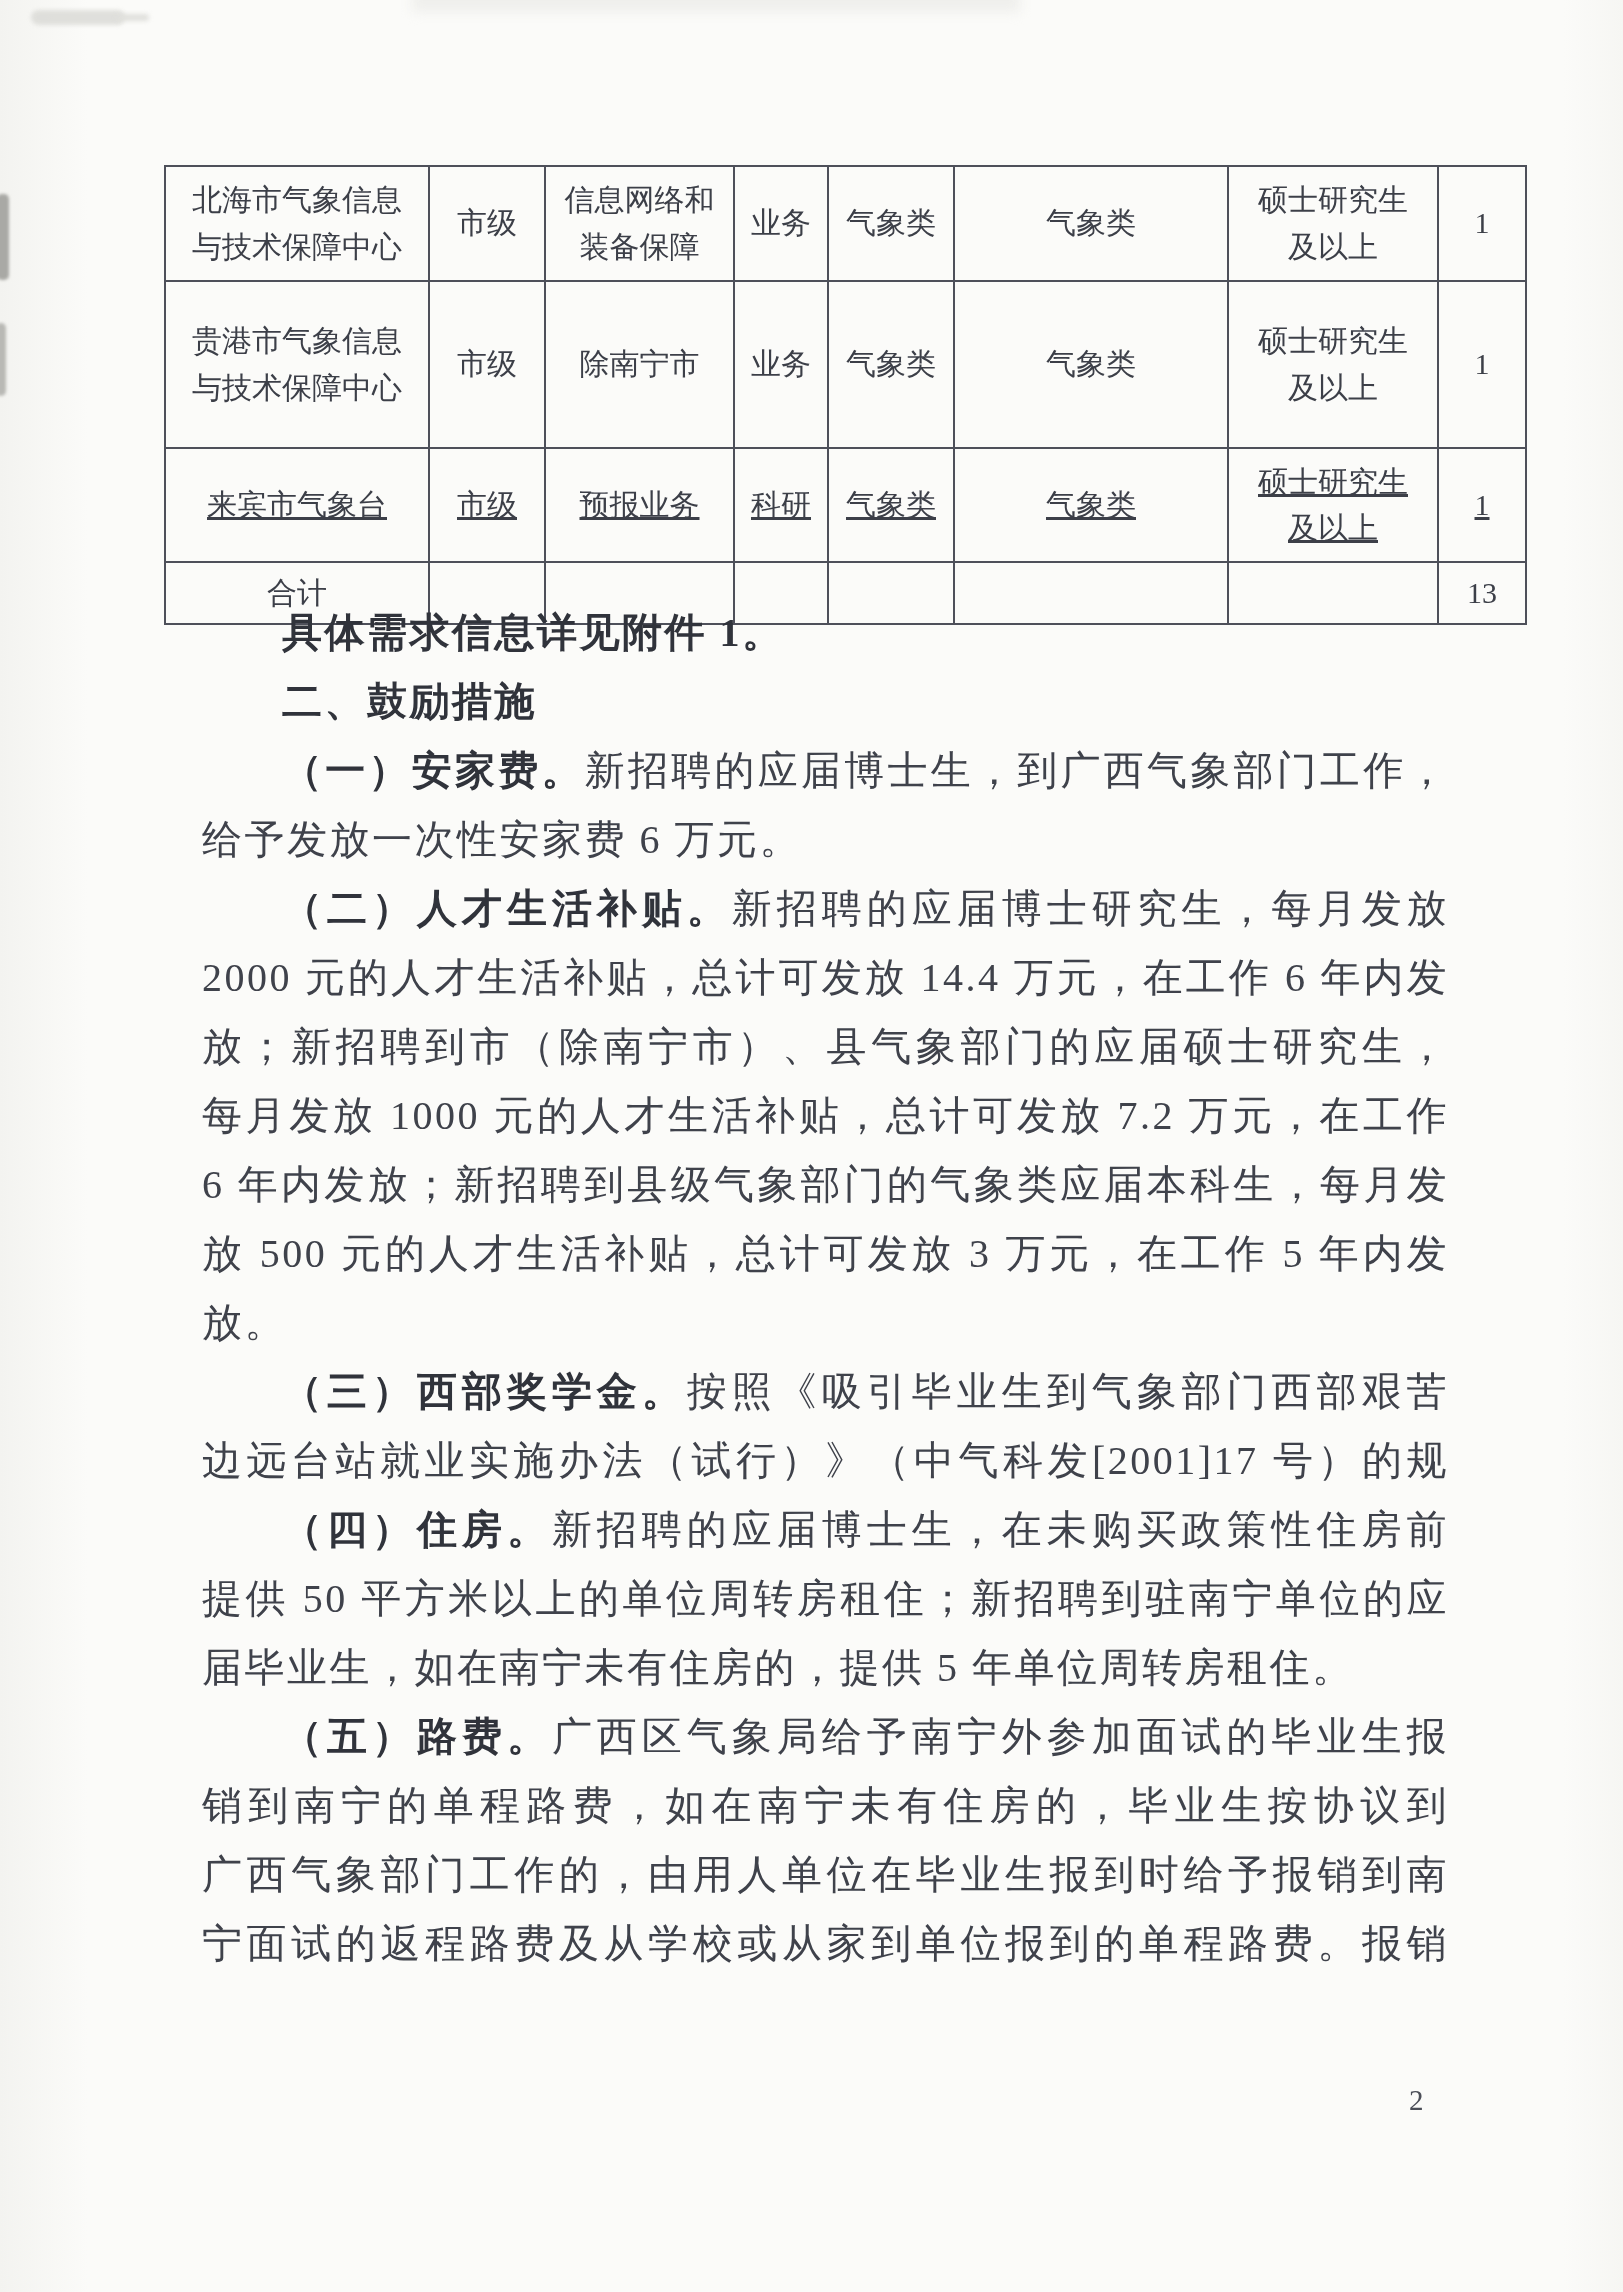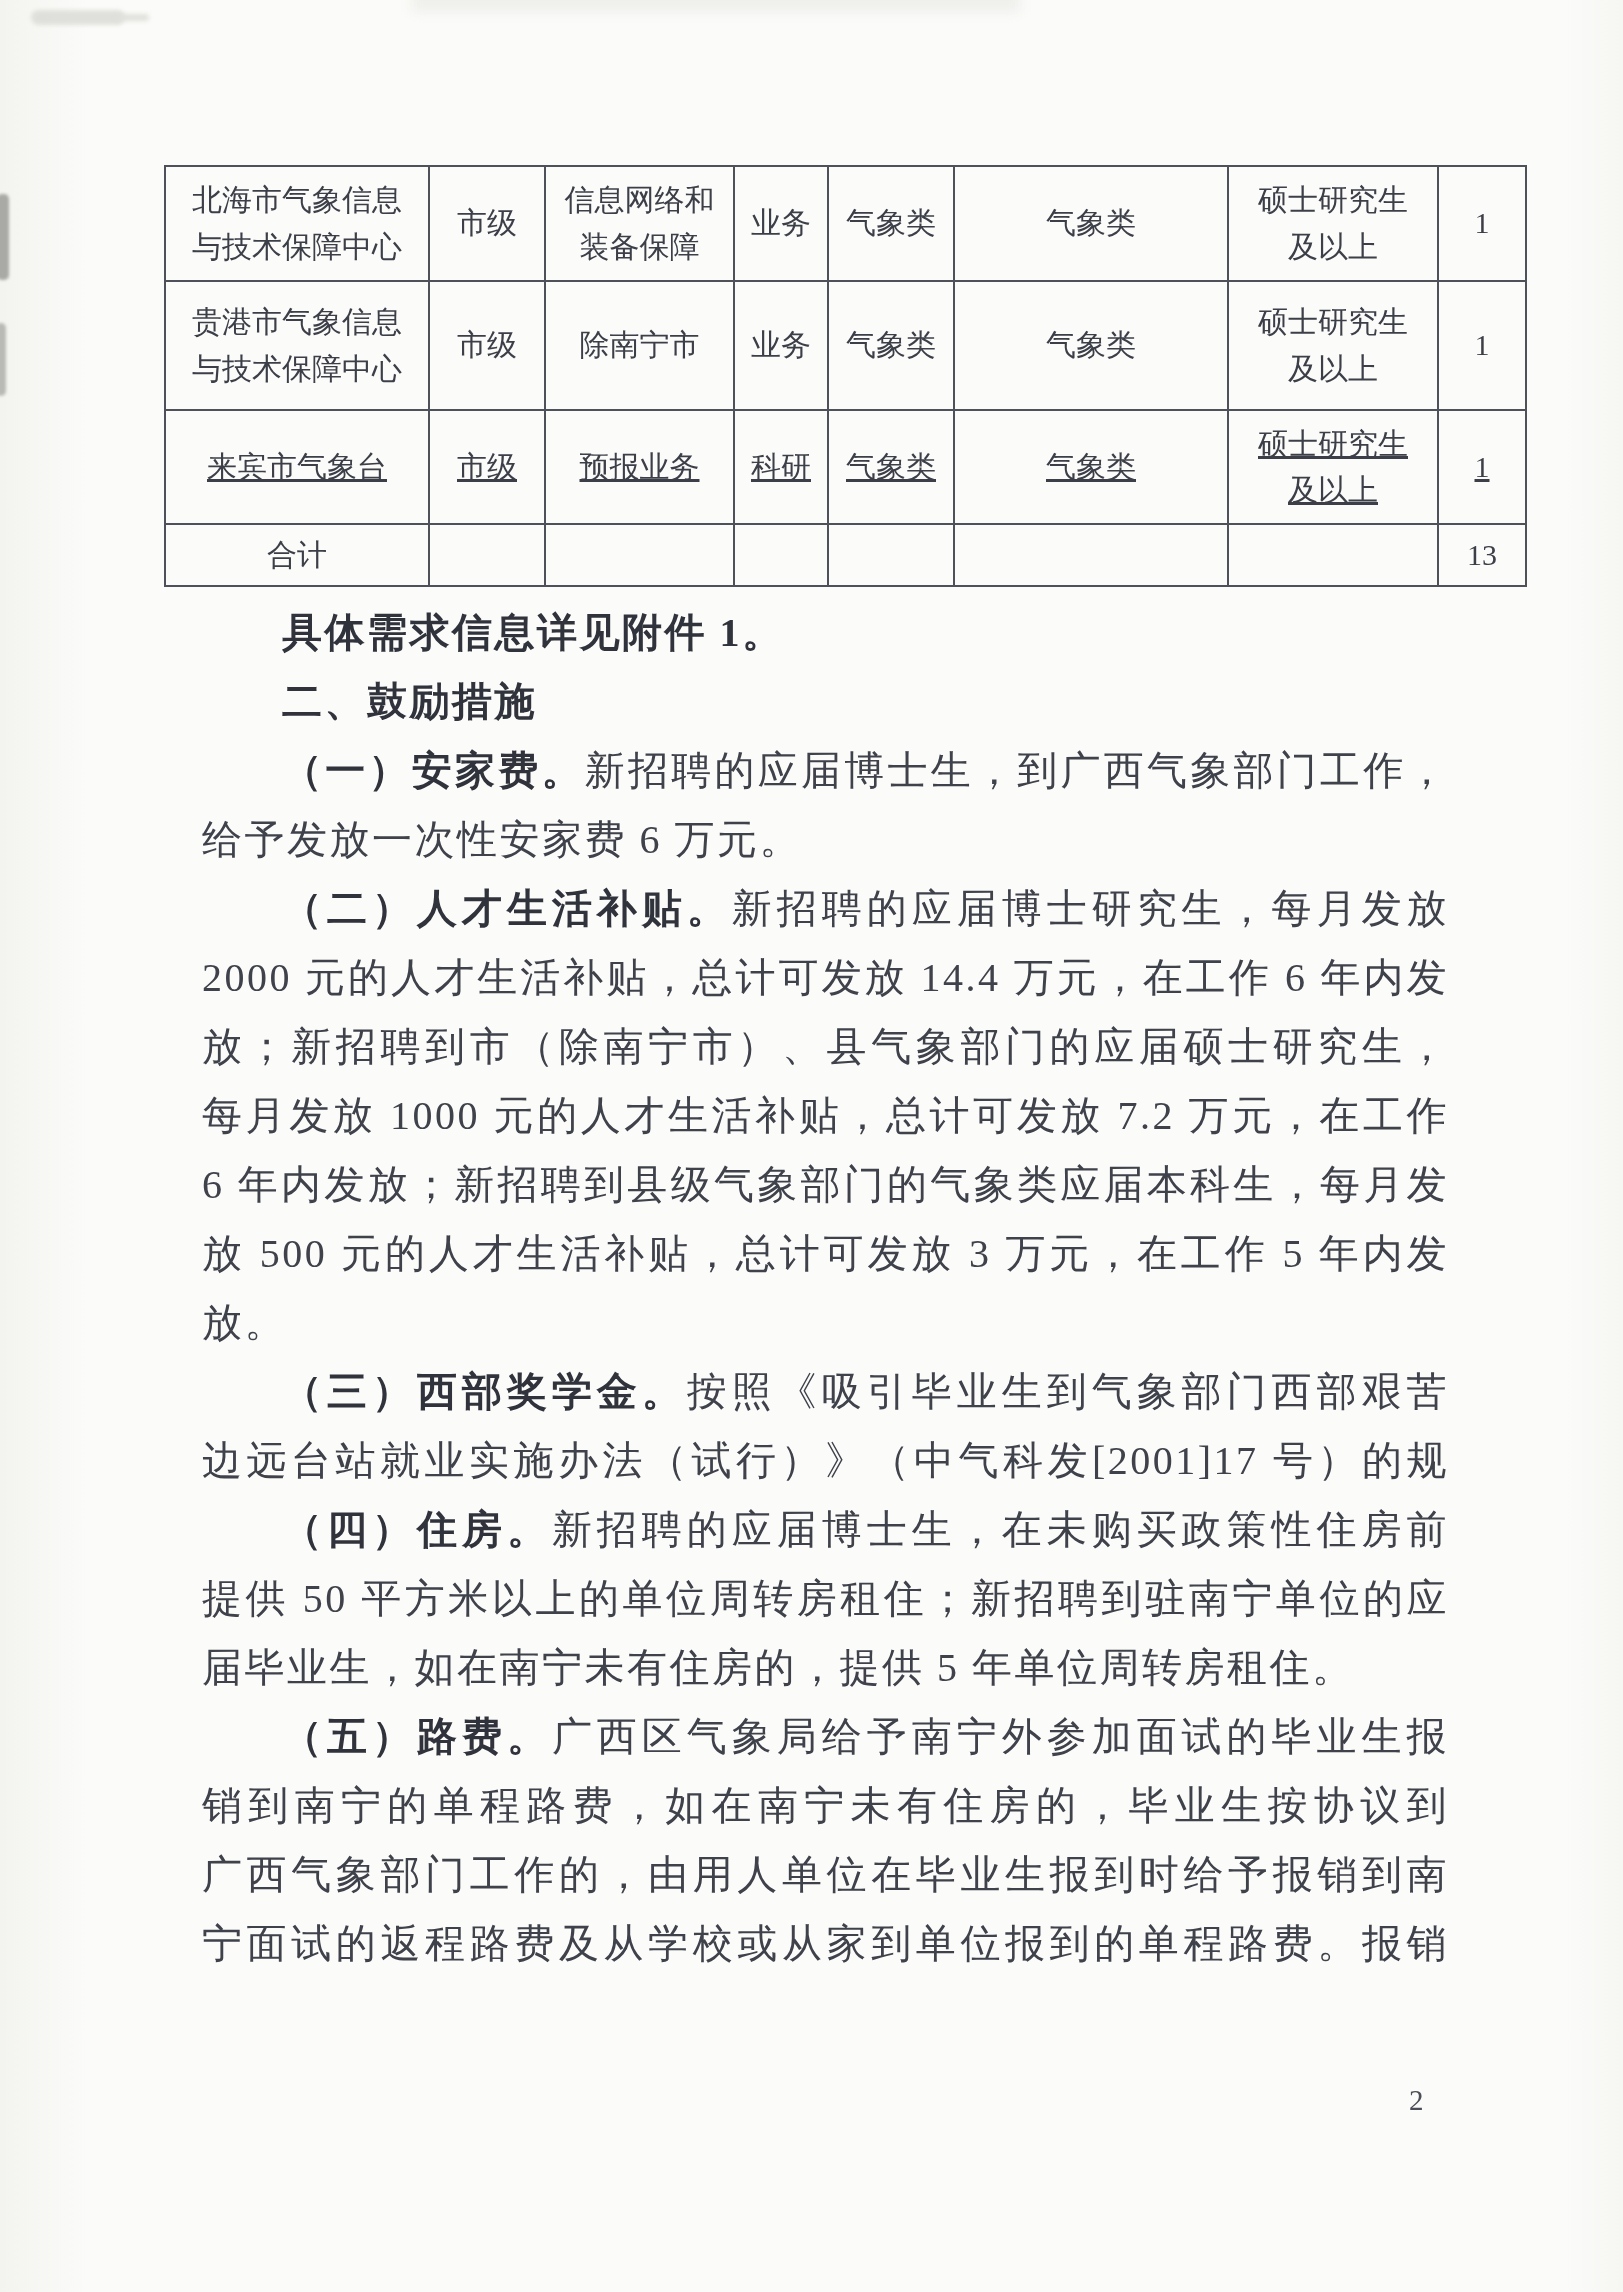--- a/index.html
+++ b/index.html
@@ -34,21 +34,21 @@
   }
   table.tbl td{
     border:2px solid var(--table-line);
     text-align:center;vertical-align:middle;
     padding:0 5.9px;line-height:1.55;
     overflow:hidden;
   }
   table.tbl td.c0{padding:0 11.8px;}
   table.tbl td.c6{padding:0 15px;}
   tr.r0{height:115px;}
-  tr.r1{height:129px;}
+  tr.r1{height:167px;}
   tr.r2{height:114px;text-decoration:underline;}
   tr.r3{height:62px;}
   
   .doc-body{
     position:absolute;left:202px;top:598px;width:1247px;
     font-size:40px;line-height:69px;letter-spacing:2.5px;
     color:var(--ink);
   }
   .line{width:100%;white-space:nowrap;}
   .jl{text-align:justify;text-align-last:justify;white-space:normal;}

